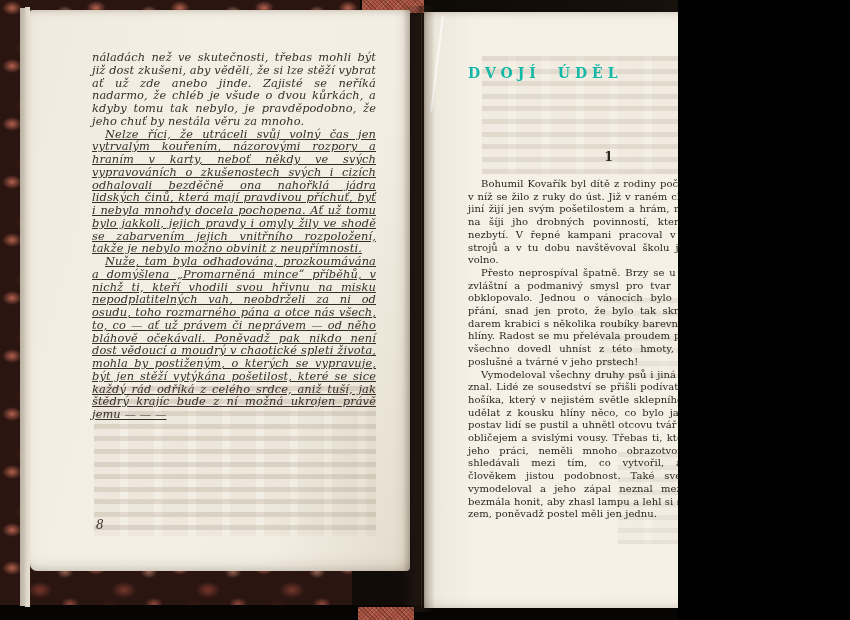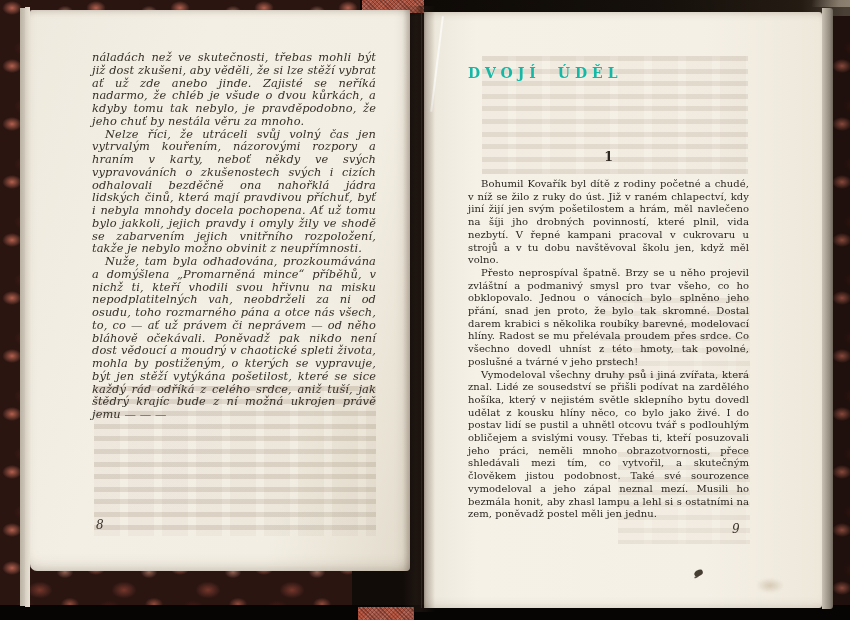--- a/index.html
+++ b/index.html
@@ -1,16 +1,16 @@
 <!DOCTYPE html>
 <html><head>
 <meta charset="utf-8">
 <style>
   html,body{margin:0;padding:0;background:#000;}
-  .stage{position:relative;width:850px;height:620px;background:#120c09;overflow:hidden;
+  .stage{position:relative;width:678px;height:620px;background:#120c09;overflow:hidden;
          font-family:"DejaVu Serif","Liberation Serif",serif;}
 
   
   .marble{position:absolute;background-color:#2a1511;
     background-image:
       radial-gradient(14px 10px at 12px 8px,  rgba(186,101,82,.95), rgba(186,101,82,0) 70%),
       radial-gradient(18px 12px at 40px 30px, rgba(125,58,46,.9),  rgba(125,58,46,0) 70%),
       radial-gradient(12px 9px  at 65px 12px, rgba(205,140,118,.65),rgba(205,140,118,0) 70%),
       radial-gradient(16px 11px at 25px 48px, rgba(70,28,22,.95),  rgba(70,28,22,0) 70%),
       radial-gradient(13px 9px  at 70px 44px, rgba(160,84,66,.85), rgba(160,84,66,0) 70%),
@@ -46,21 +46,21 @@
     background:linear-gradient(to right,rgba(60,45,35,0) 0%,rgba(60,45,35,.28) 40%,rgba(35,24,17,.55) 56%,rgba(60,45,35,.2) 72%,rgba(60,45,35,0) 100%);}
   .gutter-line{position:absolute;left:421px;top:8px;width:1px;height:600px;z-index:6;background:rgba(70,52,40,.55);}
 
   
   .lp-text{position:absolute;left:92px;top:51px;width:284px;z-index:4;
     font-style:italic;font-size:11.4px;line-height:12.75px;color:#352f28;
     text-align:justify;letter-spacing:.1px;}
   .rp-text{position:absolute;left:468px;top:178px;width:281px;z-index:4;
     font-size:10px;line-height:12.7px;color:#2b2620;text-align:justify;letter-spacing:.05px;}
   .para{margin:0;}
-  .lp-text .para + .para{text-indent:13px;}
+  .lp-text .para + .para{text-indent:13px;text-decoration:underline;}
   .rp-text .para{text-indent:13px;}
   .chapter-title{position:absolute;left:468px;top:65px;width:281px;z-index:4;
     font-weight:bold;font-size:14px;letter-spacing:5px;word-spacing:7px;color:#14b8a6;}
   .section-number{position:absolute;left:468px;top:149px;width:281px;z-index:4;text-align:center;
     font-weight:bold;font-size:12.5px;color:#2b2620;}
   .folio{position:absolute;z-index:4;font-style:italic;font-size:12px;color:#3a342c;}
   .folio-left{left:96px;top:518px;}
   .folio-right{left:732px;top:522px;}
 
   

